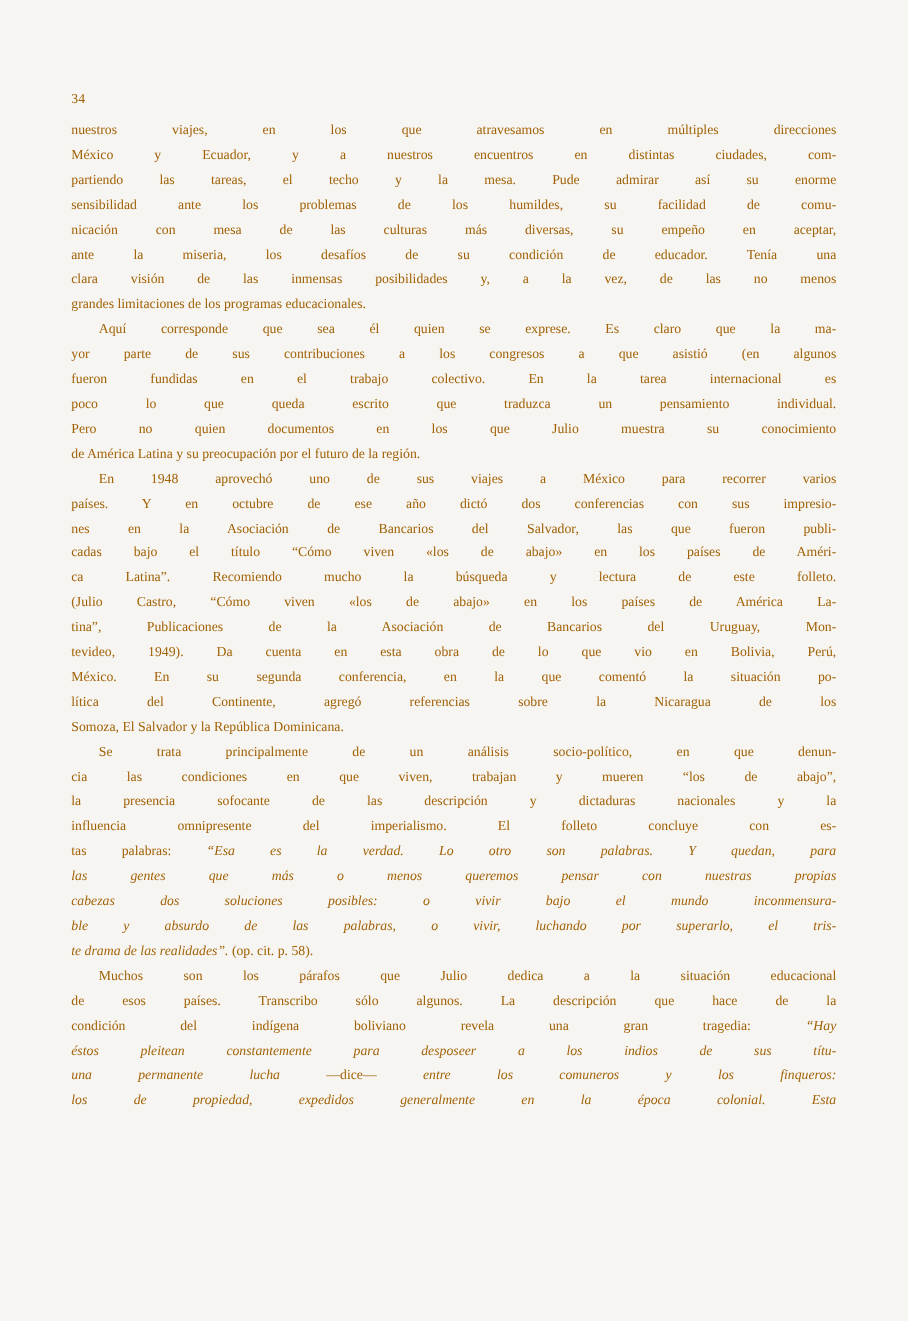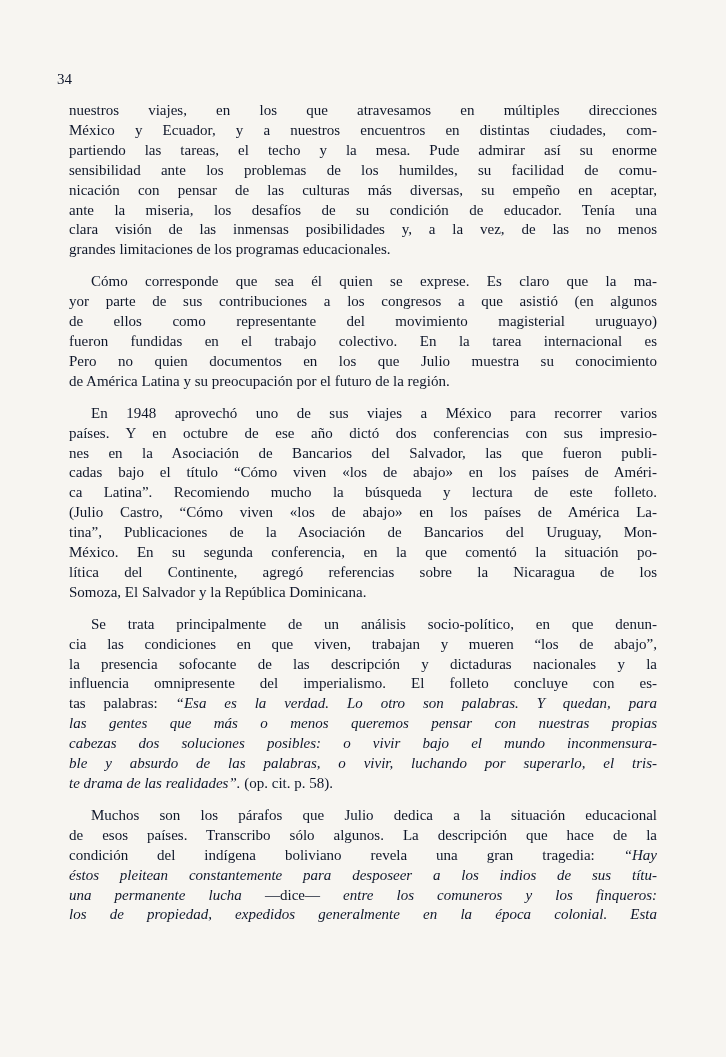--- a/index.html
+++ b/index.html
@@ -12,32 +12,32 @@
     background: #f7f5f1;
     position: relative;
     overflow: hidden;
   }
   .page {
     position: absolute;
     left: 57px;
     top: 70px;
     width: 612px;
     font-family: "Liberation Serif", "DejaVu Serif", serif;
-    font-size: 15px;
-    color: #0f172a;
+    font-size: 11px;
+    color: #a16207;
     -webkit-font-smoothing: antialiased;
   }
   .page-number {
     display: block;
     line-height: 19px;
     margin-bottom: 6px;
     font-weight: 500;
   }
   .paragraph {
-    margin: 12px;
+    margin: 0;
   }
   .line {
     line-height: 19.9px;
     text-align: justify;
     text-align-last: justify;
     font-weight: 500;
   }
   .line.last {
     text-align-last: left;
   }
@@ -53,41 +53,42 @@
 <body>
 
 <div class="page">
   <span class="page-number">34</span>
   <div>
       <div class="paragraph">
         <div class="line"><span>nuestros viajes, en los que atravesamos en múltiples direcciones</span></div>
         <div class="line"><span>México y Ecuador, y a nuestros encuentros en distintas ciudades, com-</span></div>
         <div class="line"><span>partiendo las tareas, el techo y la mesa. Pude admirar así su enorme</span></div>
         <div class="line"><span>sensibilidad ante los problemas de los humildes, su facilidad de comu-</span></div>
-        <div class="line"><span>nicación con pensar de las culturas más diversas, su empeño en aceptar,</span></div>
+        <div class="line"><span>nicación con mesa de las culturas más diversas, su empeño en aceptar,</span></div>
         <div class="line"><span>ante la miseria, los desafíos de su condición de educador. Tenía una</span></div>
         <div class="line"><span>clara visión de las inmensas posibilidades y, a la vez, de las no menos</span></div>
         <div class="line last"><span>grandes limitaciones de los programas educacionales.</span></div>
       </div>
       <div class="paragraph">
-        <div class="line indent"><span>Cómo corresponde que sea él quien se exprese. Es claro que la ma-</span></div>
+        <div class="line indent"><span>Aquí corresponde que sea él quien se exprese. Es claro que la ma-</span></div>
         <div class="line"><span>yor parte de sus contribuciones a los congresos a que asistió (en algunos</span></div>
-        <div class="line"><span>de ellos como representante del movimiento magisterial uruguayo)</span></div>
         <div class="line"><span>fueron fundidas en el trabajo colectivo. En la tarea internacional es</span></div>
+        <div class="line"><span>poco lo que queda escrito que traduzca un pensamiento individual.</span></div>
         <div class="line"><span>Pero no quien documentos en los que Julio muestra su conocimiento</span></div>
         <div class="line last"><span>de América Latina y su preocupación por el futuro de la región.</span></div>
       </div>
       <div class="paragraph">
         <div class="line indent"><span>En 1948 aprovechó uno de sus viajes a México para recorrer varios</span></div>
         <div class="line"><span>países. Y en octubre de ese año dictó dos conferencias con sus impresio-</span></div>
         <div class="line"><span>nes en la Asociación de Bancarios del Salvador, las que fueron publi-</span></div>
         <div class="line"><span>cadas bajo el título “Cómo viven «los de abajo» en los países de Améri-</span></div>
         <div class="line"><span>ca Latina”. Recomiendo mucho la búsqueda y lectura de este folleto.</span></div>
         <div class="line"><span>(Julio Castro, “Cómo viven «los de abajo» en los países de América La-</span></div>
         <div class="line"><span>tina”, Publicaciones de la Asociación de Bancarios del Uruguay, Mon-</span></div>
+        <div class="line"><span>tevideo, 1949). Da cuenta en esta obra de lo que vio en Bolivia, Perú,</span></div>
         <div class="line"><span>México. En su segunda conferencia, en la que comentó la situación po-</span></div>
         <div class="line"><span>lítica del Continente, agregó referencias sobre la Nicaragua de los</span></div>
         <div class="line last"><span>Somoza, El Salvador y la República Dominicana.</span></div>
       </div>
       <div class="paragraph">
         <div class="line indent"><span>Se trata principalmente de un análisis socio-político, en que denun-</span></div>
         <div class="line"><span>cia las condiciones en que viven, trabajan y mueren “los de abajo”,</span></div>
         <div class="line"><span>la presencia sofocante de las descripción y dictaduras nacionales y la</span></div>
         <div class="line"><span>influencia omnipresente del imperialismo. El folleto concluye con es-</span></div>
         <div class="line"><span>tas palabras: </span><span class="italic">“Esa es la verdad. Lo otro son palabras. Y quedan, para</span></div>

